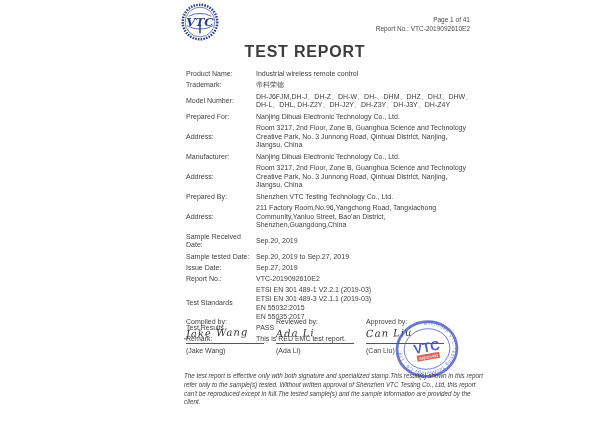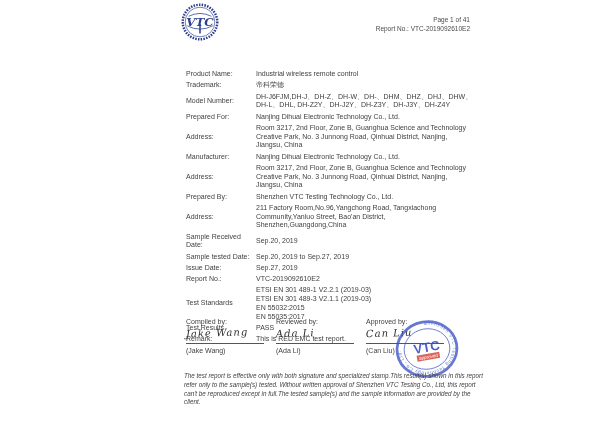--- a/index.html
+++ b/index.html
@@ -53,20 +53,21 @@
     <path d="M8,14 Q20,8 32,14" fill="none" stroke="#2b3f8c" stroke-width="0.8"></path>
     <line x1="20" y1="22" x2="20" y2="32" stroke="#2b3f8c" stroke-width="1.6"></line>
     <text x="20" y="24.5" text-anchor="middle" font-size="12.5" font-weight="bold" font-style="italic" font-family="'DejaVu Serif',serif" fill="#2b3f8c">VTC</text>
   </svg>
 
   <div class="header-right">
     <div>Page 1 of 41</div>
     <div>Report No.: VTC-2019092610E2</div>
   </div>
 
+  <div class="title">TEST REPORT</div>
 
   <div class="fields">
       <div class="field-row">
       <div class="field-label">Product Name:</div>
       <div class="field-value">Industrial wireless remote control</div>
     </div>
       <div class="field-row">
       <div class="field-label">Trademark:</div>
       <div class="field-value">帝科荣德</div>
     </div>

